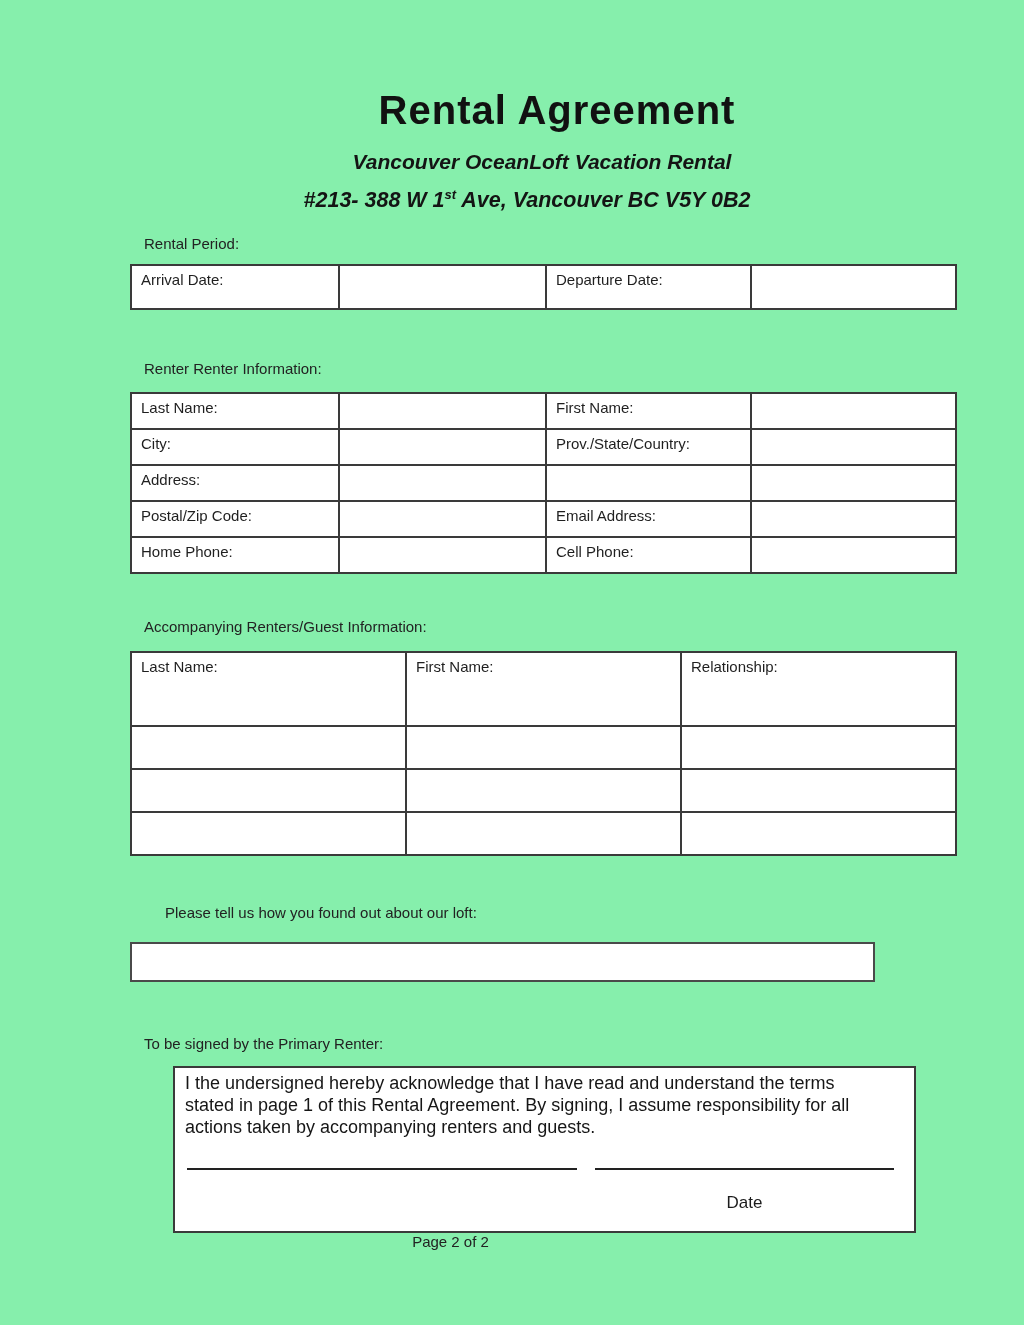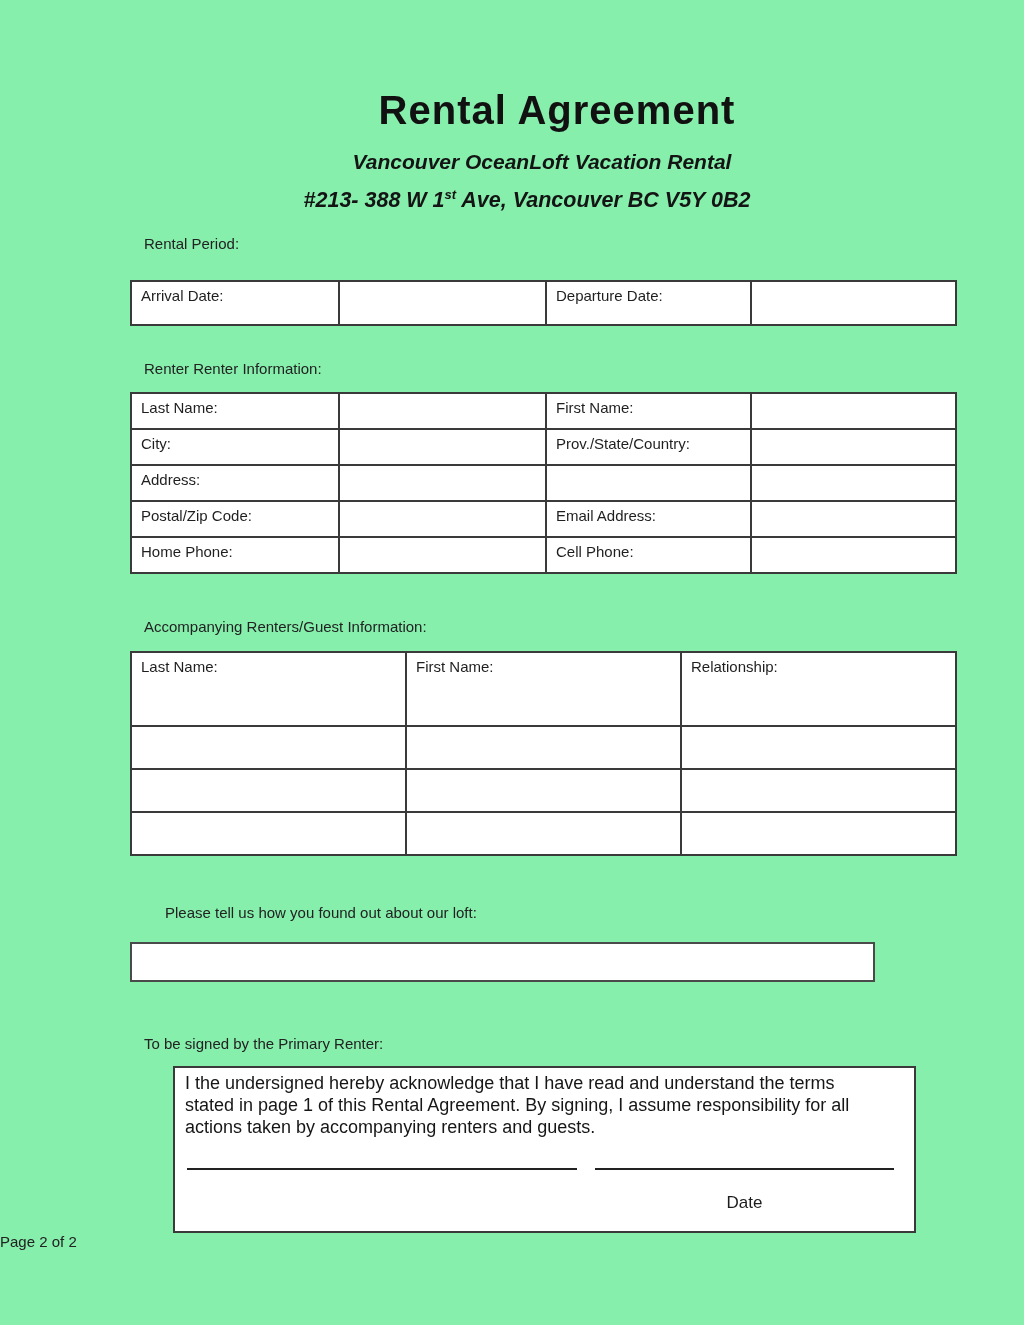--- a/index.html
+++ b/index.html
@@ -12,21 +12,21 @@
     color:#1c1c1c;
   }
   .center-line{position:absolute;width:1024px;text-align:center;white-space:nowrap;}
   .doc-title{top:88px;left:45px;font-size:40px;font-weight:700;letter-spacing:1px;color:#111;}
   .doc-subtitle{top:150px;left:30px;font-size:21px;font-weight:700;font-style:italic;color:#141414;}
   .doc-address{top:187px;left:15px;font-size:21.5px;font-weight:700;font-style:italic;color:#141414;}
   .doc-address sup{font-size:13px;}
   .section-label{position:absolute;left:144px;font-size:15px;color:#222;}
   table{border-collapse:collapse;table-layout:fixed;position:absolute;background:#fff;}
   td{border:2px solid #3a3a3a;vertical-align:top;padding:5px 9px;font-size:15px;color:#1f1f1f;overflow:hidden;}
-  .tbl-rental{left:130px;top:280px;width:745px;}
+  .tbl-rental{left:130px;top:264px;width:745px;}
   .tbl-rental td{height:32px;}
   .tbl-primary{left:130px;top:392px;width:745px;}
   .tbl-primary td{height:24px;}
   .col-a{width:188px;} .col-b{width:187px;} .col-c{width:185px;} .col-d{width:185px;}
   .tbl-accomp{left:130px;top:651px;width:766px;}
   .tbl-accomp .hdr td{height:62px;}
   .tbl-accomp .empty td{height:31px;}
   .acc-col{width:255px;}
   .referral-box{
     position:absolute;left:130px;top:942px;width:741px;height:36px;
@@ -39,21 +39,21 @@
   .sig-statement{
     position:absolute;left:10px;top:4px;max-width:672px;
     font-size:18px;line-height:22px;color:#161616;
   }
   .sig-line{position:absolute;top:100px;border-top:2px solid #222;}
   .sig-line-1{left:12px;width:390px;}
   .sig-line-2{left:420px;width:299px;}
   .sig-caption{position:absolute;top:125px;font-size:17px;text-align:center;color:#1c1c1c;}
   .sig-caption-1{left:12px;width:390px;}
   .sig-caption-2{left:420px;width:299px;}
-  .page-footer{position:absolute;top:1233px;left:0;width:901px;text-align:left;font-size:15px;color:#222;}
+  .page-footer{position:absolute;top:1233px;left:0;width:901px;text-align:center;font-size:15px;color:#222;}
 </style>
 </head>
 <body>
 
 <div class="page">
 
   <div class="center-line doc-title">Rental Agreement</div>
   <div class="center-line doc-subtitle">Vancouver OceanLoft Vacation Rental</div>
   <div class="center-line doc-address"><span>#213- 388 W 1</span><sup>st</sup><span> Ave, Vancouver BC V5Y 0B2</span></div>
 

